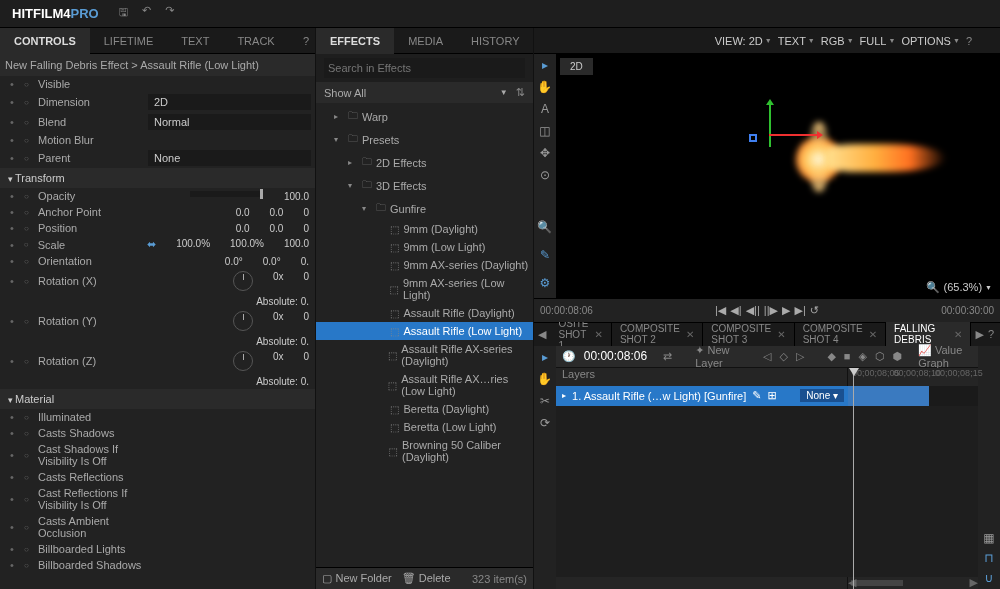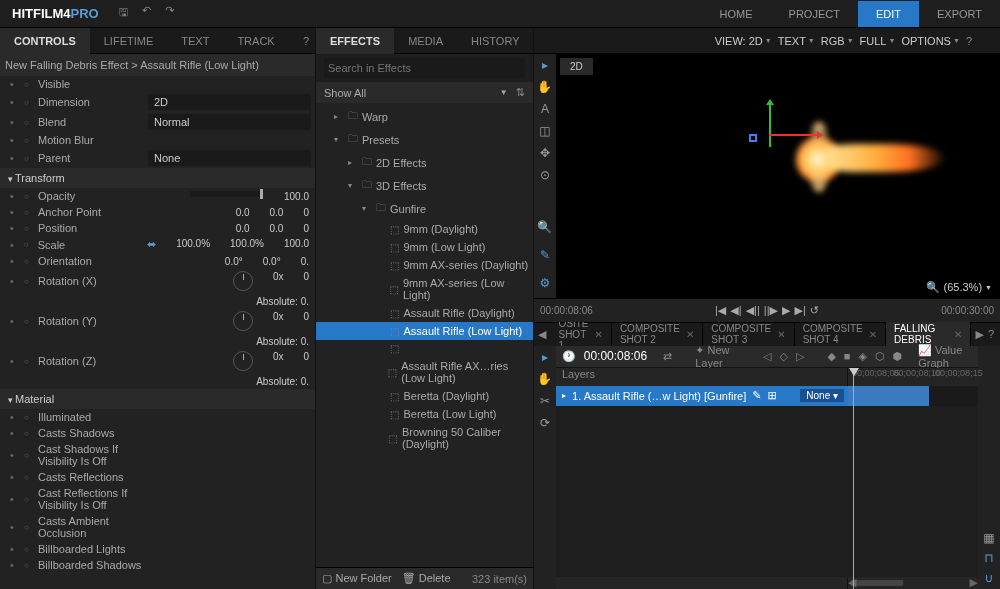--- a/index.html
+++ b/index.html
@@ -107,26 +107,20 @@
 
 <div class="titlebar">
   <div class="logo">
     <span class="h">HITFILM4</span><span class="p">PRO</span>
   </div>
   <div class="tb-icons">
     <span class="tb-icon">🖫</span>
     <span class="tb-icon">↶</span>
     <span class="tb-icon">↷</span>
   </div>
-  <div class="main-tabs" id="main-tabs">
-      <div class="main-tab">HOME</div>
-      <div class="main-tab">PROJECT</div>
-      <div class="main-tab active">EDIT</div>
-      <div class="main-tab">EXPORT</div>
-    </div>
 </div>
 
 <div class="app">
 
   <div class="col-left">
     <div class="panel-tabs" id="ctrl-tabs">
         <div class="panel-tab active">CONTROLS</div>
         <div class="panel-tab">LIFETIME</div>
         <div class="panel-tab">TEXT</div>
         <div class="panel-tab">TRACK</div>
@@ -390,20 +384,21 @@
           <span>Assault Rifle (Daylight)</span>
         </div>
         <div class="tree-item selected" style="padding-left: 60px;">
           <span class="arrow"></span>
           <span class="fx">⬚</span>
           <span>Assault Rifle (Low Light)</span>
         </div>
         <div class="tree-item" style="padding-left: 60px;">
           <span class="arrow"></span>
           <span class="fx">⬚</span>
+          <span>Assault Rifle AX-series (Daylight)</span>
         </div>
         <div class="tree-item" style="padding-left: 60px;">
           <span class="arrow"></span>
           <span class="fx">⬚</span>
           <span>Assault Rifle AX…ries (Low Light)</span>
         </div>
         <div class="tree-item" style="padding-left: 60px;">
           <span class="arrow"></span>
           <span class="fx">⬚</span>
           <span>Beretta (Daylight)</span>

